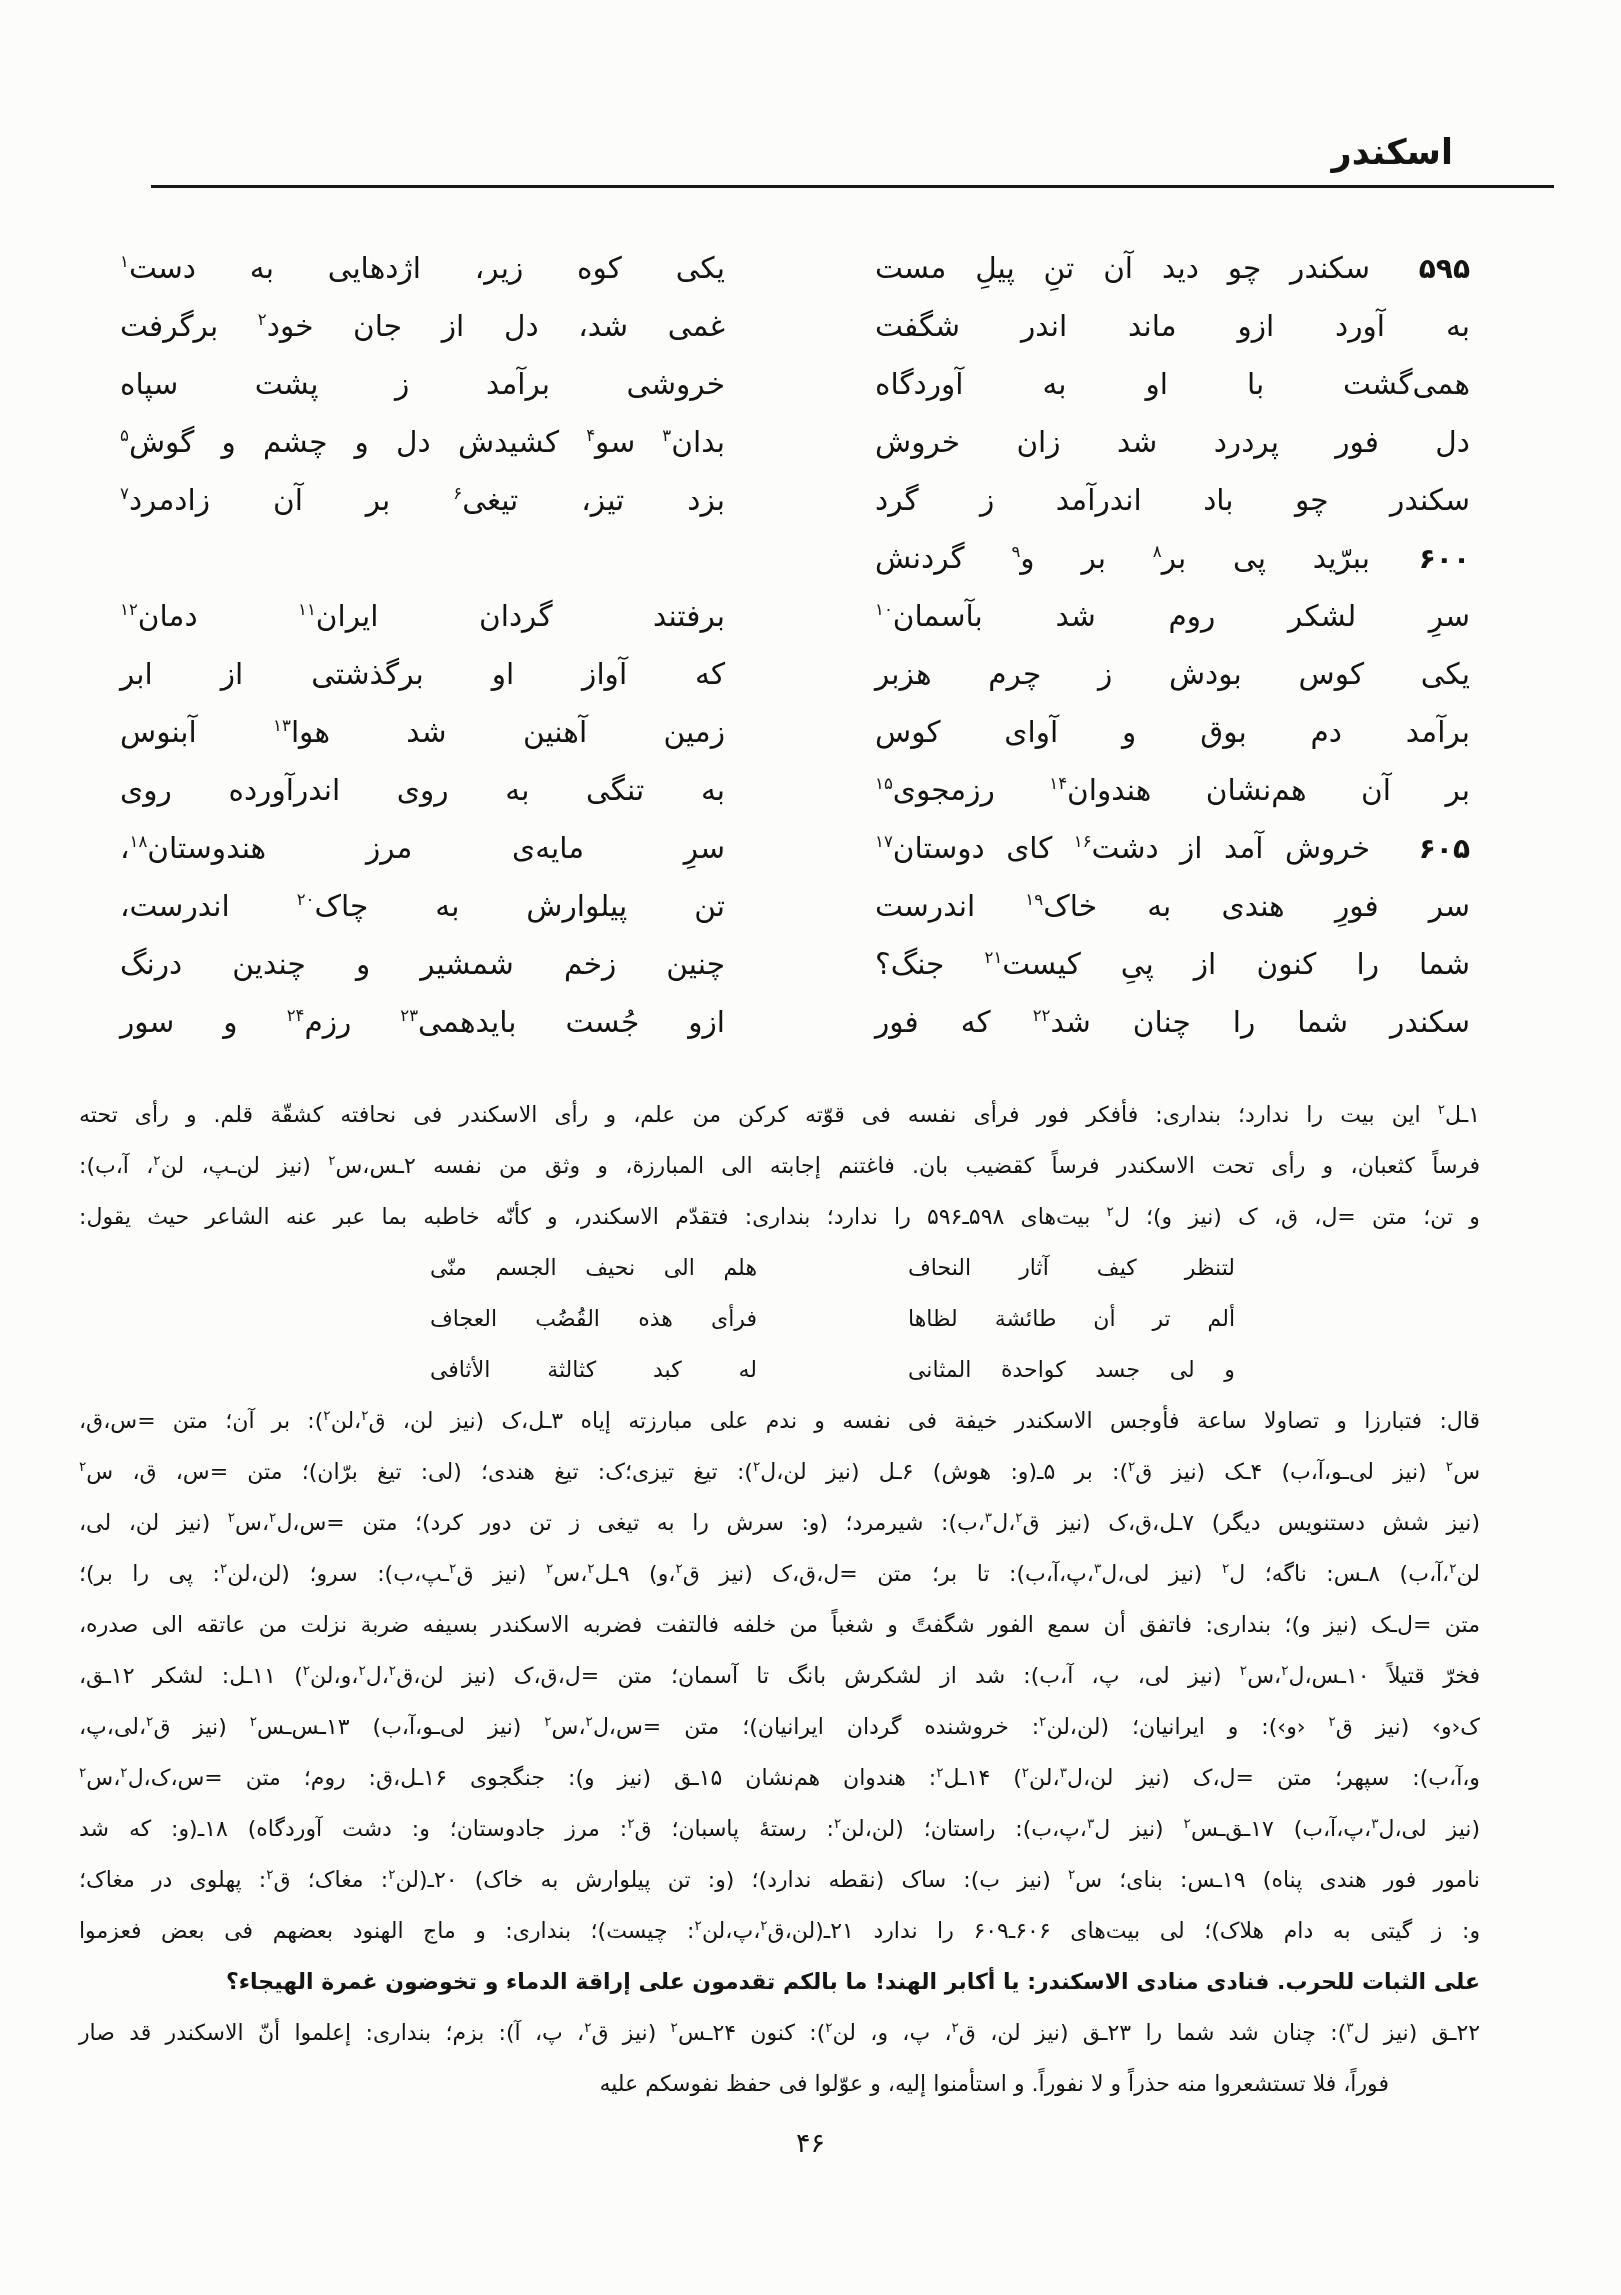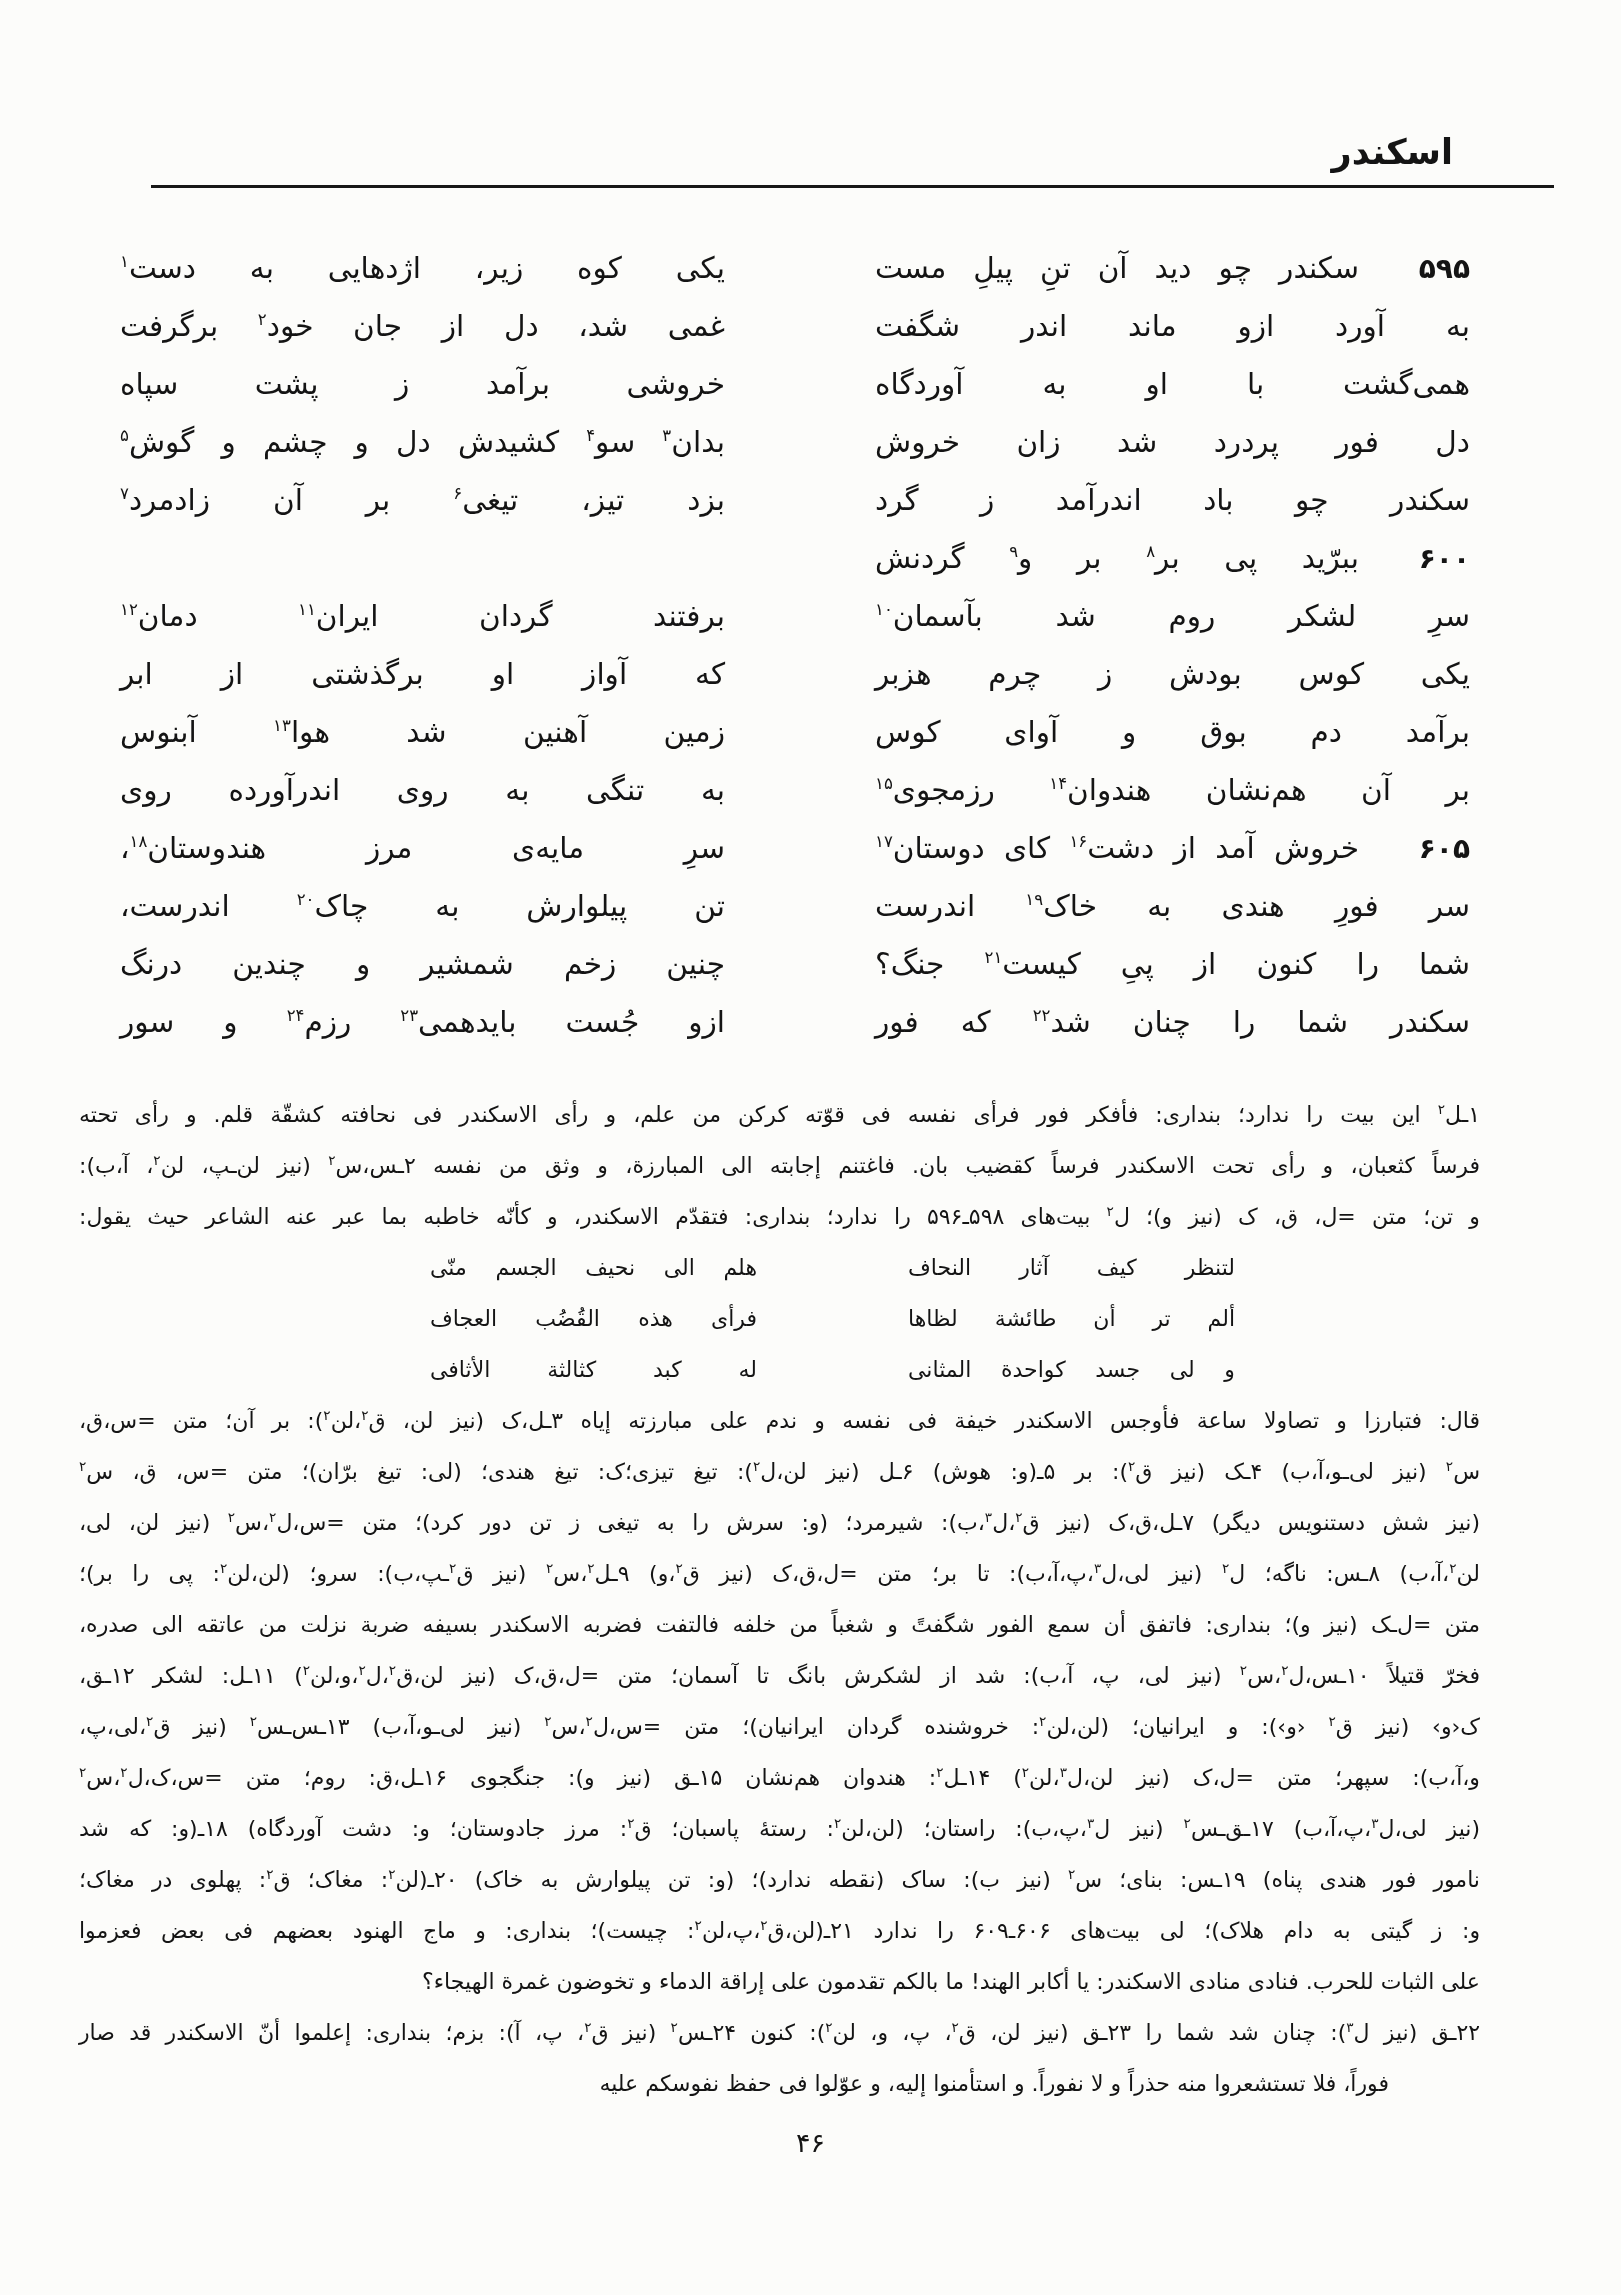--- a/index.html
+++ b/index.html
@@ -46,35 +46,35 @@
   }
   .hemi{
     flex:1 1 auto;
     width:100%;
     font-size:29.6px;
     direction:rtl;
     text-align:justify;
     text-align-last:justify;
     white-space:nowrap;
   }
-  .h1zone.numbered .hemi{margin-right:32px;}
+  .h1zone.numbered .hemi{margin-right:21px;}
   .hemi sup{font-size:0.56em;line-height:0;}
 
   
   .footnotes{margin:38px 141px 0 79px;}
   .fn-line{
     height:51px;line-height:51px;
     font-size:22px;
     direction:rtl;
     text-align:justify;
     text-align-last:justify;
     white-space:nowrap;
   }
   .fn-line sup{font-size:0.62em;line-height:0;}
-  .fn-line.fn-start{text-align:left;text-align-last:right;}
+  .fn-line.fn-start{text-align:left;text-align-last:right;font-weight:bold;}
   .fn-line.fn-indent{text-align:center;text-align-last:right;padding-right:91px;}
   .fn-couplet{
     height:51px;
     display:flex;
     direction:rtl;
     justify-content:center;
     gap:151px;
     margin-right:0;
     transform:translateX(53px); 
   }

